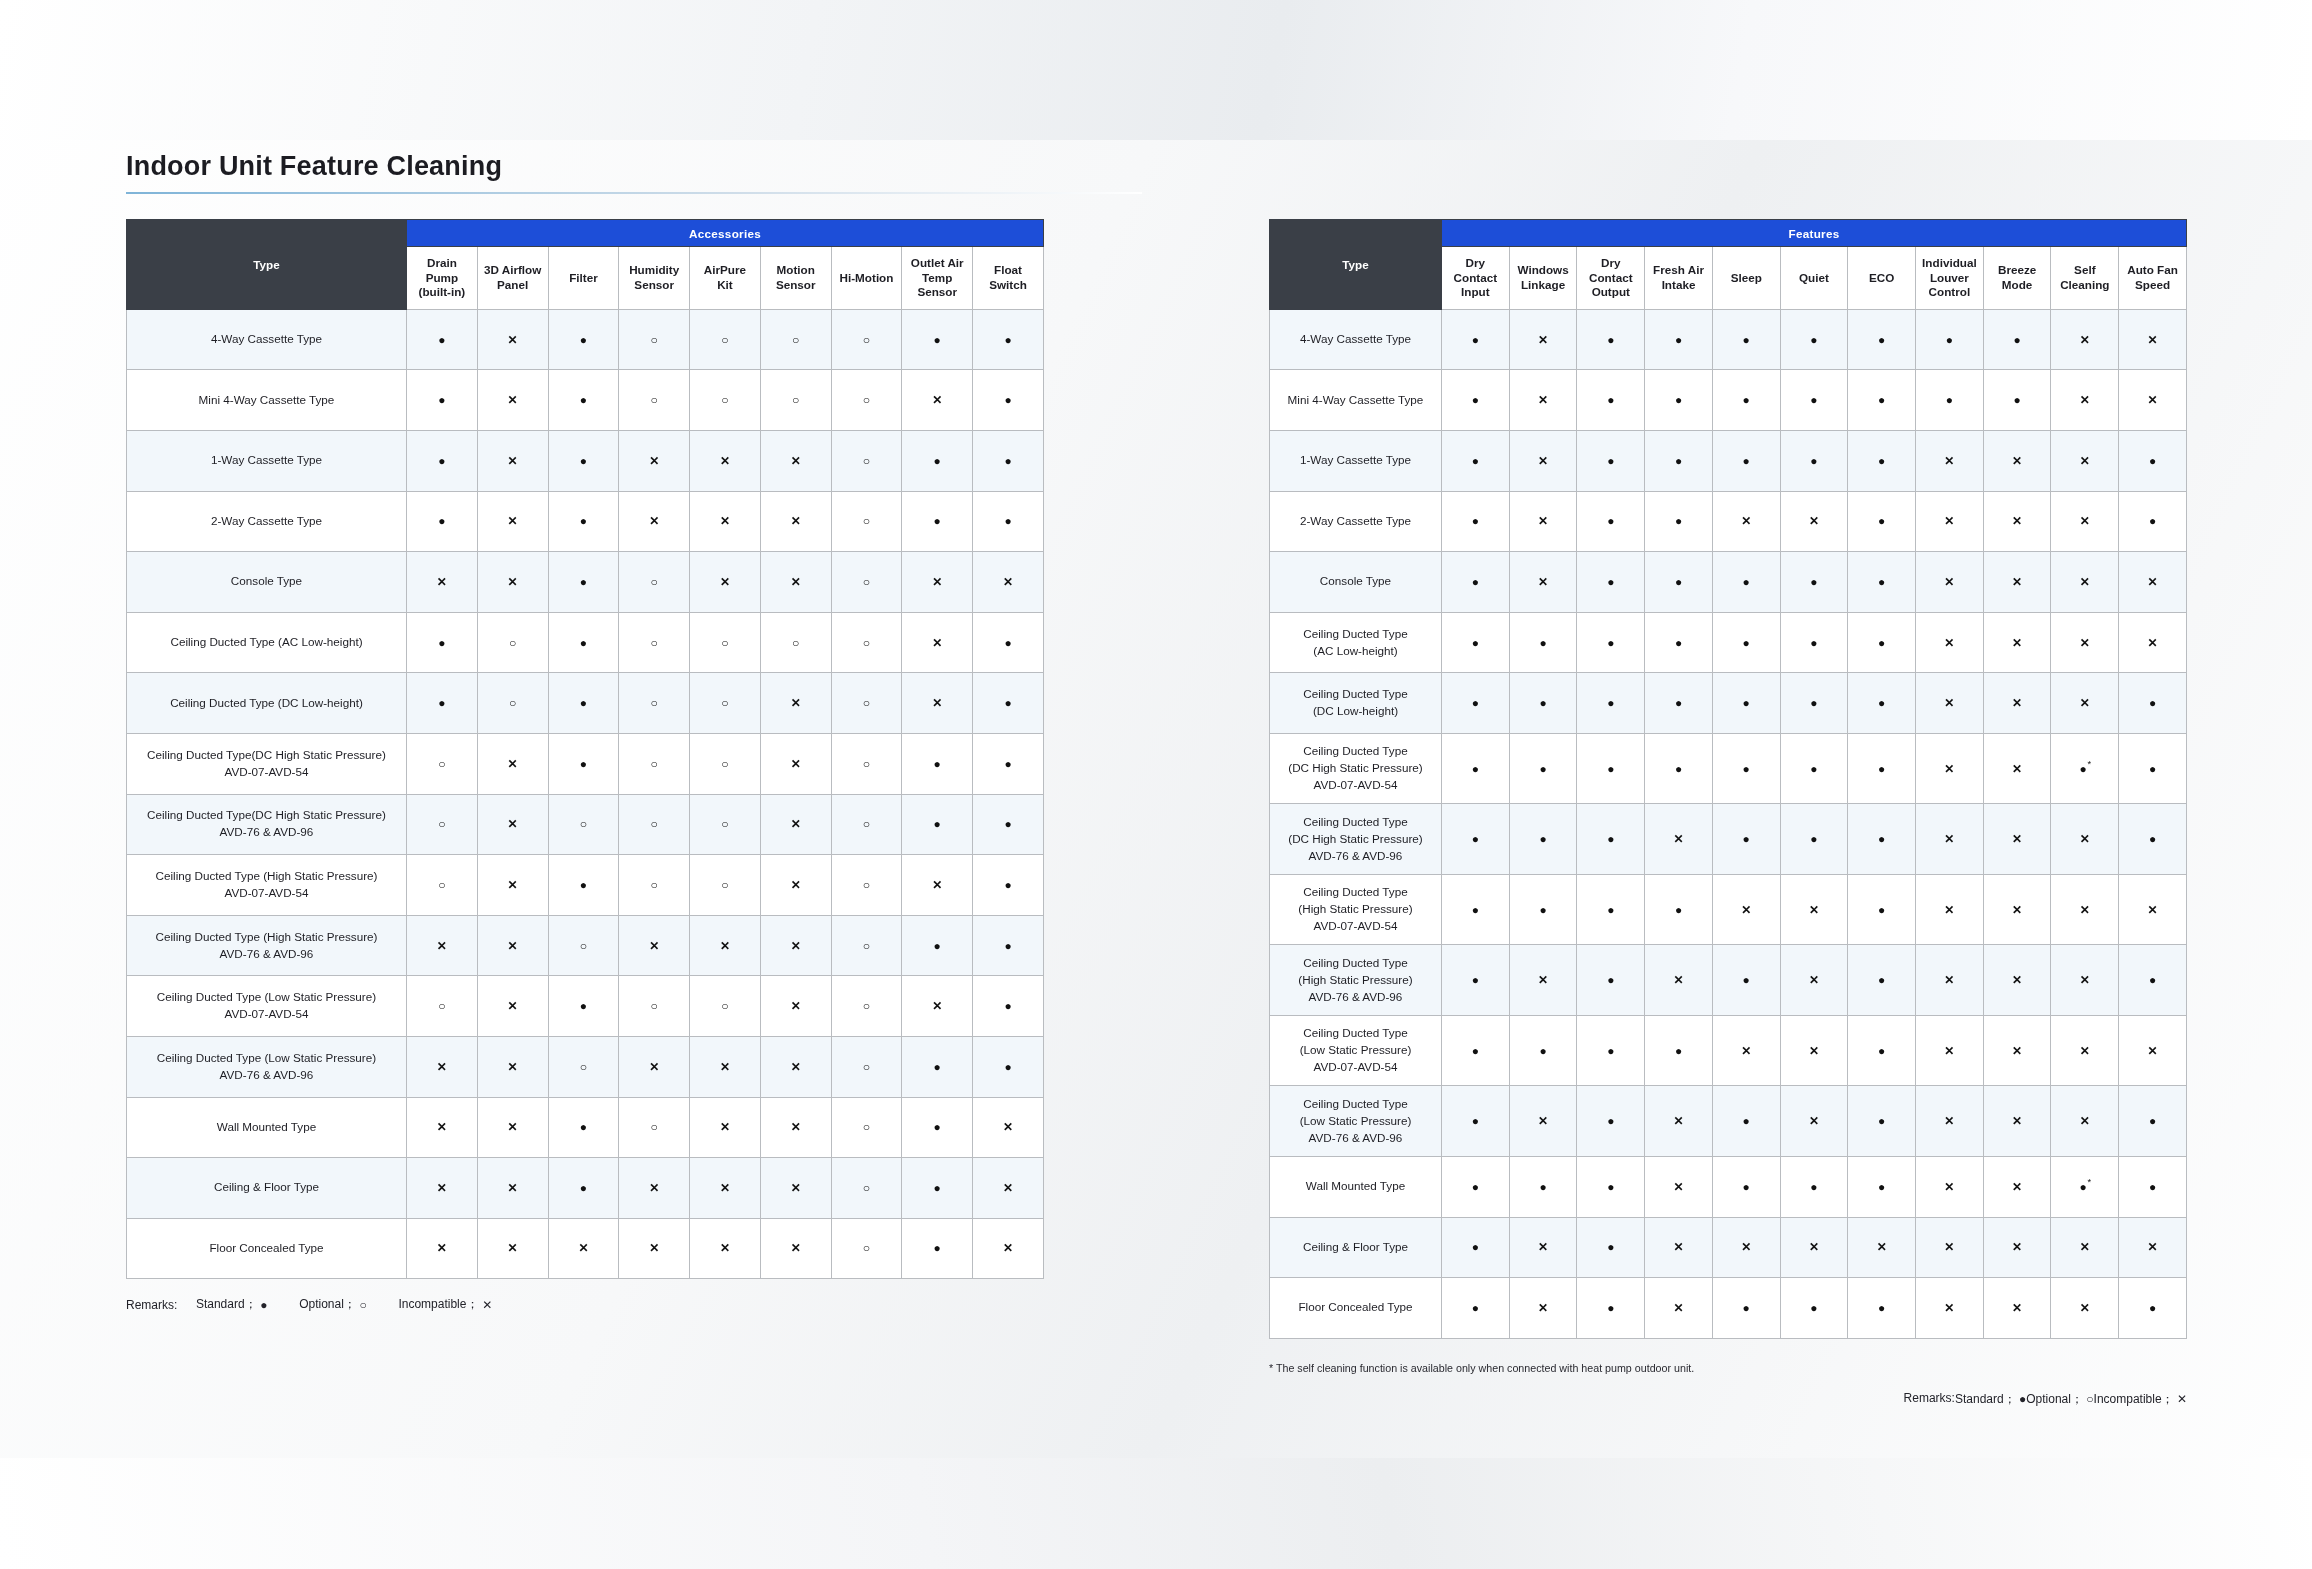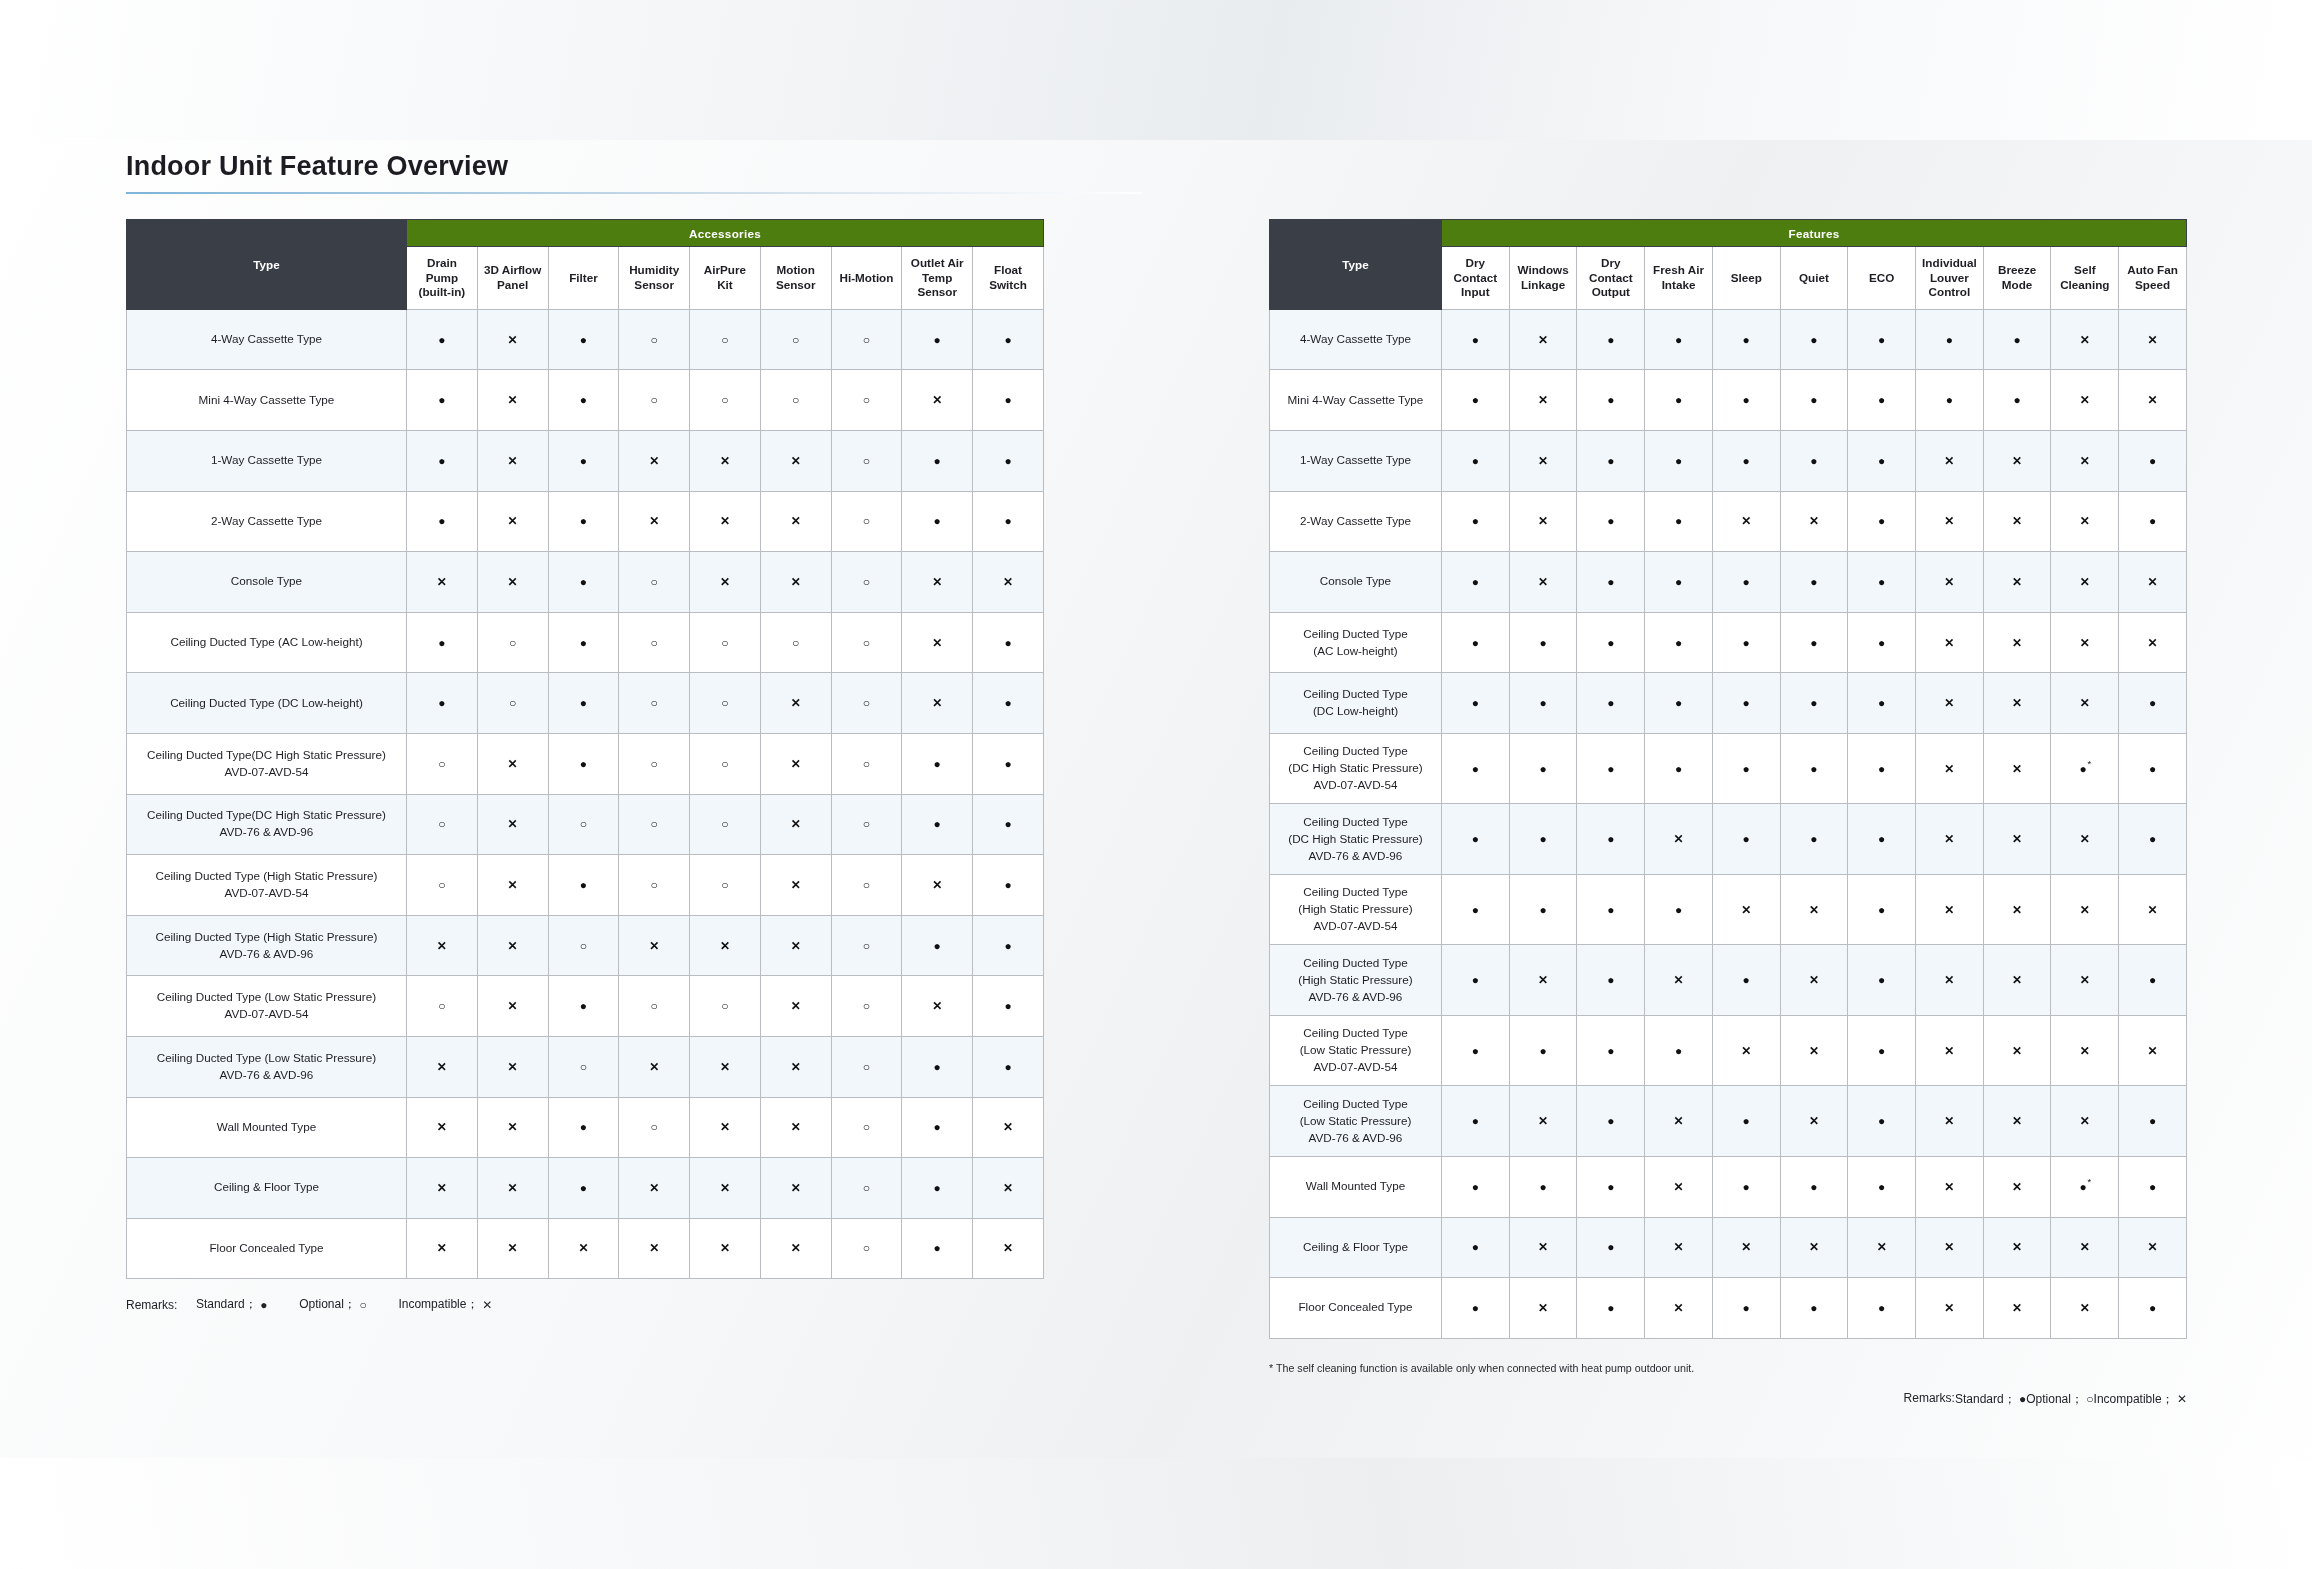--- a/index.html
+++ b/index.html
@@ -149,21 +149,21 @@
     background: #ffffff;
   }
   table.feat th, table.feat td {
     border: 0.9px solid #b9bcc0;
     text-align: center;
     vertical-align: middle;
     font-size: 11.7px;
     color: #1e1e24;
   }
   .group-head {
-    background: #4d7c0f;
+    background: #1d4ed8;
     color: #ffffff !important;
     font-size: 13px;
     font-weight: bold;
     height: 24px;
     letter-spacing: 0.3px;
     border-color: #3a3f47 !important;
   }
   .type-head {
     background: #3a3f47;
     color: #ffffff !important;
@@ -274,21 +274,21 @@
     background: linear-gradient(to left,#7fb4d8 0%, #cfdde9 70%, #ffffff 100%);
   }
 </style>
 </head>
 <body>
 
 <div class="page">
 
 
   <div class="title-block">
-    <div class="page-title">Indoor Unit Feature Overview</div>
+    <div class="page-title">Indoor Unit Feature Cleaning</div>
     <div class="title-rule"></div>
   </div>
 
   <div class="tables-wrap">
 
     <div class="panel left">
       <table class="feat" id="left-table">
           <colgroup>
             <col style="width: 280px;">
             <col>

